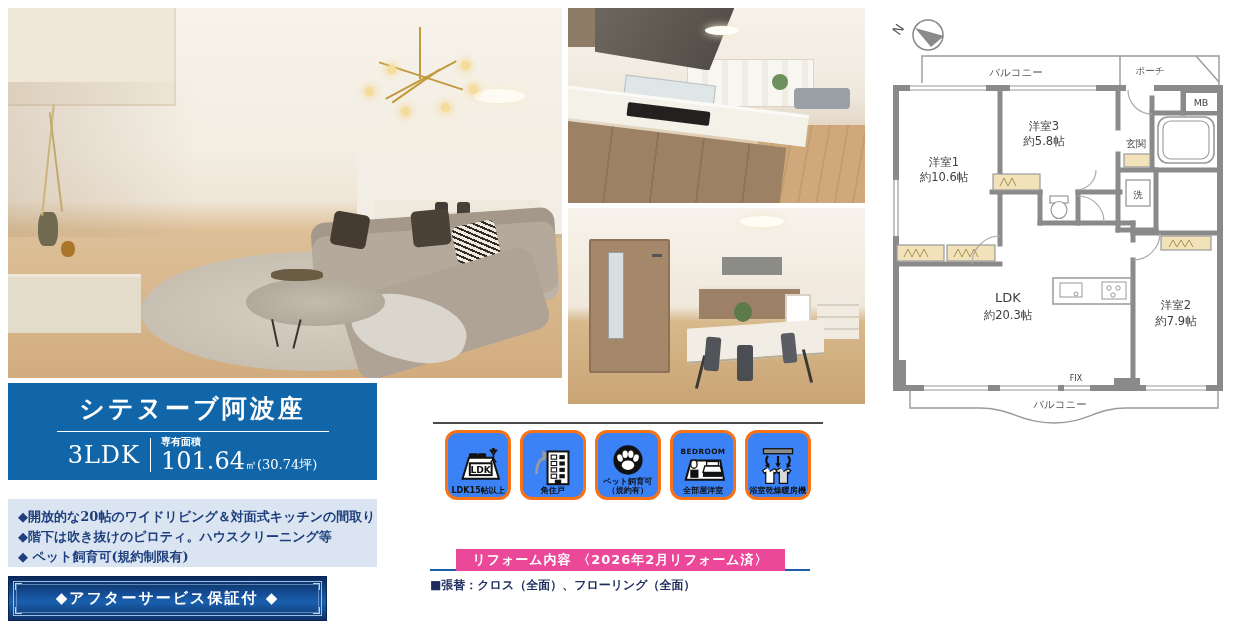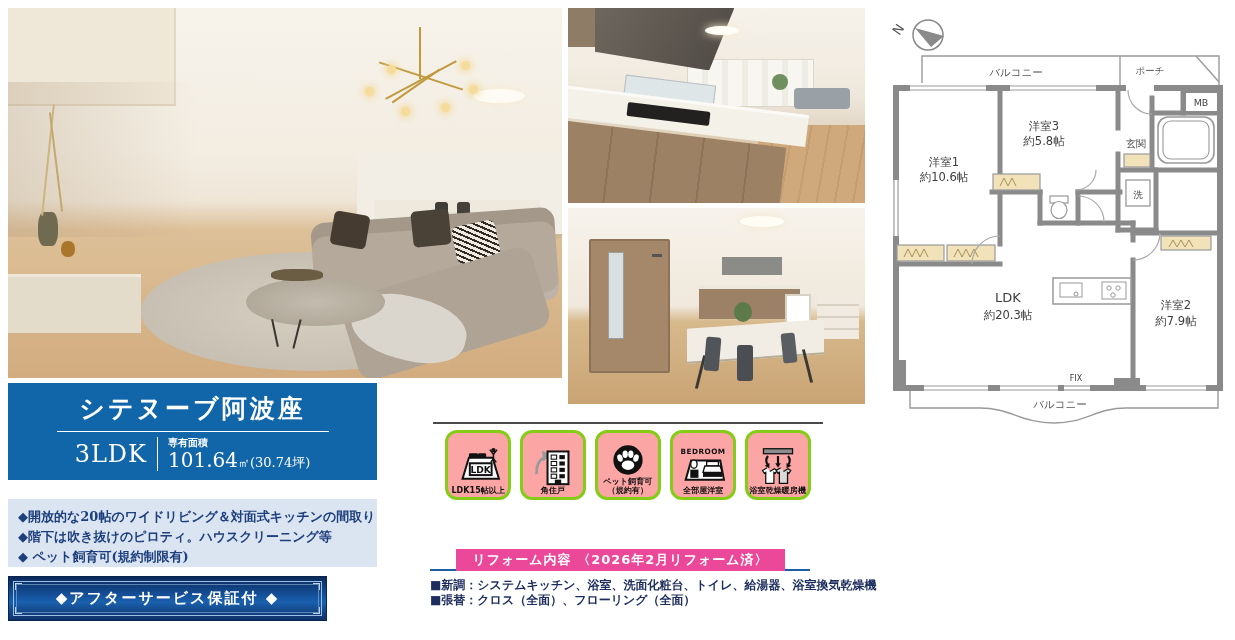--- a/index.html
+++ b/index.html
@@ -82,21 +82,21 @@
   
   #title-banner{left:8px;top:383px;width:369px;height:97px;background:#1166a9;color:#fff;text-align:center;}
   #bn-name{padding-top:9px;font-size:25px;font-weight:bold;letter-spacing:3px;}
   #bn-rule{width:272px;height:1px;background:#fff;margin:6px auto 5px auto;}
   #bn-row{display:flex;align-items:center;justify-content:center;gap:10px;}
   #bn-plan{font-family:"DejaVu Serif","Liberation Serif",serif;font-size:24px;letter-spacing:1px;}
   #bn-div{width:1px;height:34px;background:#fff;}
   #bn-area{text-align:left;line-height:1;}
   #bn-area-label{font-size:10px;font-weight:bold;margin-bottom:2px;}
   #bn-area-line{font-family:"DejaVu Serif","Liberation Serif",serif;}
-  #bn-area-value{font-size:20px;}
+  #bn-area-value{font-size:24px;}
   #bn-area-unit{font-size:12px;}
   #bn-area-tsubo{font-size:13px;}
 
   
   #features-box{left:8px;top:499px;width:369px;height:68px;background:#dbe5f1;color:#1e3f7d;
     font-family:"DejaVu Serif","Liberation Serif",serif;font-weight:bold;font-size:13px;
     padding:8px 0 0 10px;box-sizing:border-box;line-height:1.55;}
 
   
   #after-btn{left:8px;top:576px;width:319px;height:45px;
@@ -111,21 +111,21 @@
   .orn.br{right:1px;bottom:1px;border-left:none;border-top:none;}
   #after-label{position:absolute;inset:0;display:flex;align-items:center;justify-content:center;
     color:#fff;font-weight:bold;font-size:15px;letter-spacing:2px;}
 
   
   #support{left:433px;top:418px;width:390px;}
   #support-heading{text-align:center;font-family:"DejaVu Serif","Liberation Serif",serif;
     font-weight:bold;font-size:12.5px;color:#222;letter-spacing:2px;}
   #support-rule{height:2px;background:#4a4a4a;margin-top:4px;}
   #badge-row{display:flex;gap:9px;margin-top:6px;justify-content:center;}
-  .badge{width:66px;height:70px;border:3px solid #84cc16;border-radius:12px;background:#fca5a5;
+  .badge{width:66px;height:70px;border:3px solid #f97316;border-radius:12px;background:#3b82f6;
     box-sizing:border-box;display:flex;flex-direction:column;align-items:center;justify-content:flex-end;padding-bottom:2px;}
   .badge svg{display:block;margin-top:1px;}
   .badge-label{font-size:8.5px;font-weight:bold;color:#111;line-height:1.05;text-align:center;white-space:nowrap;transform:scale(.95);}
 
   
   #reform{left:430px;top:549px;width:508px;}
   #reform-rulewrap{position:relative;width:380px;height:22px;}
   #reform-rule{position:absolute;left:0;right:0;bottom:0;height:2px;background:#1c5fa6;}
   #reform-banner{position:absolute;left:26px;top:0;width:329px;height:22px;background:#ec4899;color:#fff;
     display:flex;align-items:center;justify-content:center;font-weight:bold;font-size:13px;letter-spacing:1px;}
@@ -465,18 +465,17 @@
 
     </div>
   </div>
 
   <div id="reform" class="abs">
     <div id="reform-rulewrap">
       <div id="reform-rule"></div>
       <div id="reform-banner">リフォーム内容 〈2026年2月リフォーム済〉</div>
     </div>
     <div id="reform-items">
-      <div>■新調：システムキッチン、浴室、洗面化粧台、トイレ、給湯器、浴室換気乾燥機</div>
       <div>■張替：クロス（全面）、フローリング（全面）</div>
     </div>
   </div>
 
 </div>
 
 </body></html>

